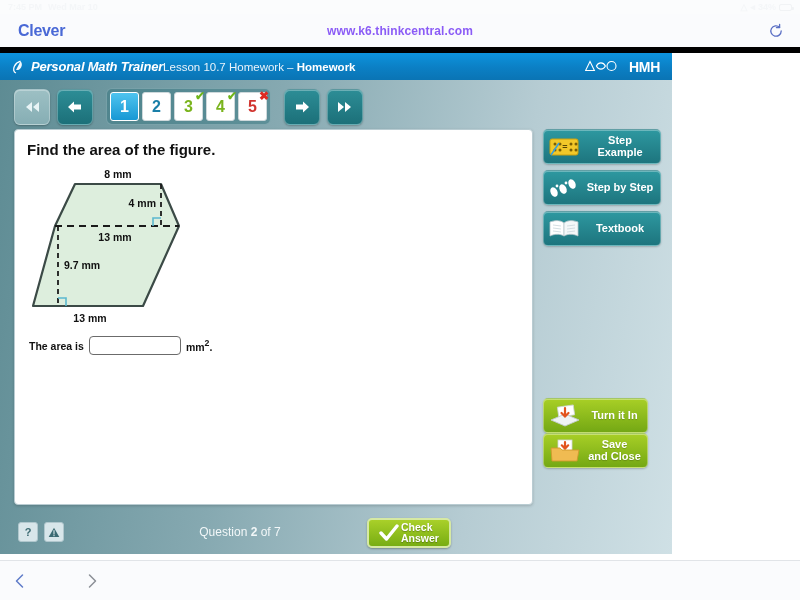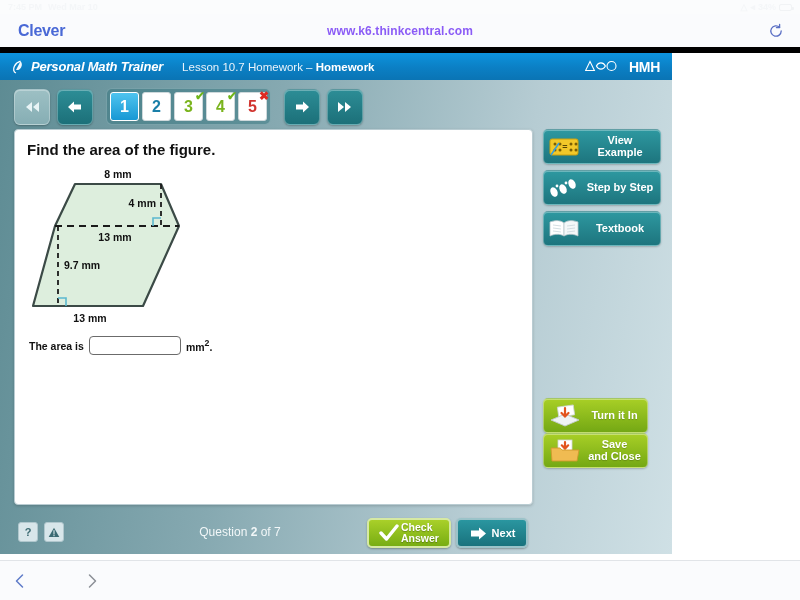--- a/index.html
+++ b/index.html
@@ -62,21 +62,21 @@
     background: linear-gradient(to bottom,#0d93dd 0%,#0b7fc4 55%,#0a74b4 100%);
     display: flex; align-items: center;
   }
   .pmt-brand {
     display: flex; align-items: center; gap: 5px;
     margin-left: 12px; color: #fff; font-size: 13px; font-weight: bold;
     font-style: italic; letter-spacing: -.2px;
   }
   .pmt-icon { width: 14px; height: 16px; }
   .lesson-title {
-    margin-left: 19px; color: #e8f3fb; font-size: 11.5px; white-space: nowrap;
+    color: #e8f3fb; font-size: 11.5px; white-space: nowrap;
   }
   .lesson-title b { color: #fff; }
   .hmh {
     position: absolute; right: 12px; top: 50%; transform: translateY(-50%);
     display: flex; align-items: center; gap: 12px;
     color: #fff; font-size: 14px; font-weight: bold; letter-spacing: -.3px;
   }
 
   
   .navbar {
@@ -371,21 +371,21 @@
               <circle cx="27" cy="7" r="1.5" fill="#7a5f05"></circle>
             <circle cx="6" cy="13" r="1.5" fill="#7a5f05"></circle>
               <circle cx="11" cy="13" r="1.5" fill="#7a5f05"></circle>
             <circle cx="22" cy="13" r="1.5" fill="#7a5f05"></circle>
               <circle cx="27" cy="13" r="1.5" fill="#7a5f05"></circle>
             <text x="16" y="13" text-anchor="middle" font-family="Liberation Sans, sans-serif" font-size="9" font-weight="bold" fill="#5a4704">=</text>
             <path d="M2 18 L10 6" stroke="#3aa0d8" stroke-width="1.6"></path>
           </svg>
         </span>
         <span class="tlabel">
-          <span>View</span><br>
+          <span>Step</span><br>
           <span>Example</span>
         </span>
       </div>
 
       <div class="tbtn">
         <span class="ticon">
           <svg width="32" height="22" viewBox="0 0 32 22">
             <ellipse cx="6" cy="15" rx="3.4" ry="5" fill="#fff" transform="rotate(-25 6 15)"></ellipse>
             <ellipse cx="15" cy="12" rx="3.4" ry="5" fill="#fff" transform="rotate(-25 15 12)"></ellipse>
             <ellipse cx="24" cy="7" rx="3.4" ry="5" fill="#fff" transform="rotate(-25 24 7)"></ellipse>
@@ -451,26 +451,20 @@
       </div>
       <div class="check-btn">
         <svg width="20" height="18" viewBox="0 0 20 18">
           <path d="M2 9 L7.5 15 L18 2" fill="none" stroke="#fff" stroke-width="3.4" stroke-linecap="round" stroke-linejoin="round"></path>
         </svg>
         <span class="clab">
           <span>Check</span><br>
           <span>Answer</span>
         </span>
       </div>
-      <div class="next-btn">
-        <svg width="18" height="15" viewBox="0 0 18 15">
-          <path d="M10 1.5 L17 7.5 L10 13.5 L10 10.5 L2 10.5 L2 4.5 L10 4.5 Z" fill="#fff"></path>
-        </svg>
-        <span class="nlab">Next</span>
-      </div>
     </div>
 
   </div>
 
   <div class="btmbar">
     <div class="chev back">
       <svg width="20" height="20" viewBox="0 0 20 20">
         <path d="M12.5 4 L6.5 10 L12.5 16" fill="none" stroke="#5f7bc9" stroke-width="1.5" stroke-linecap="round" stroke-linejoin="round"></path>
       </svg>
     </div>

